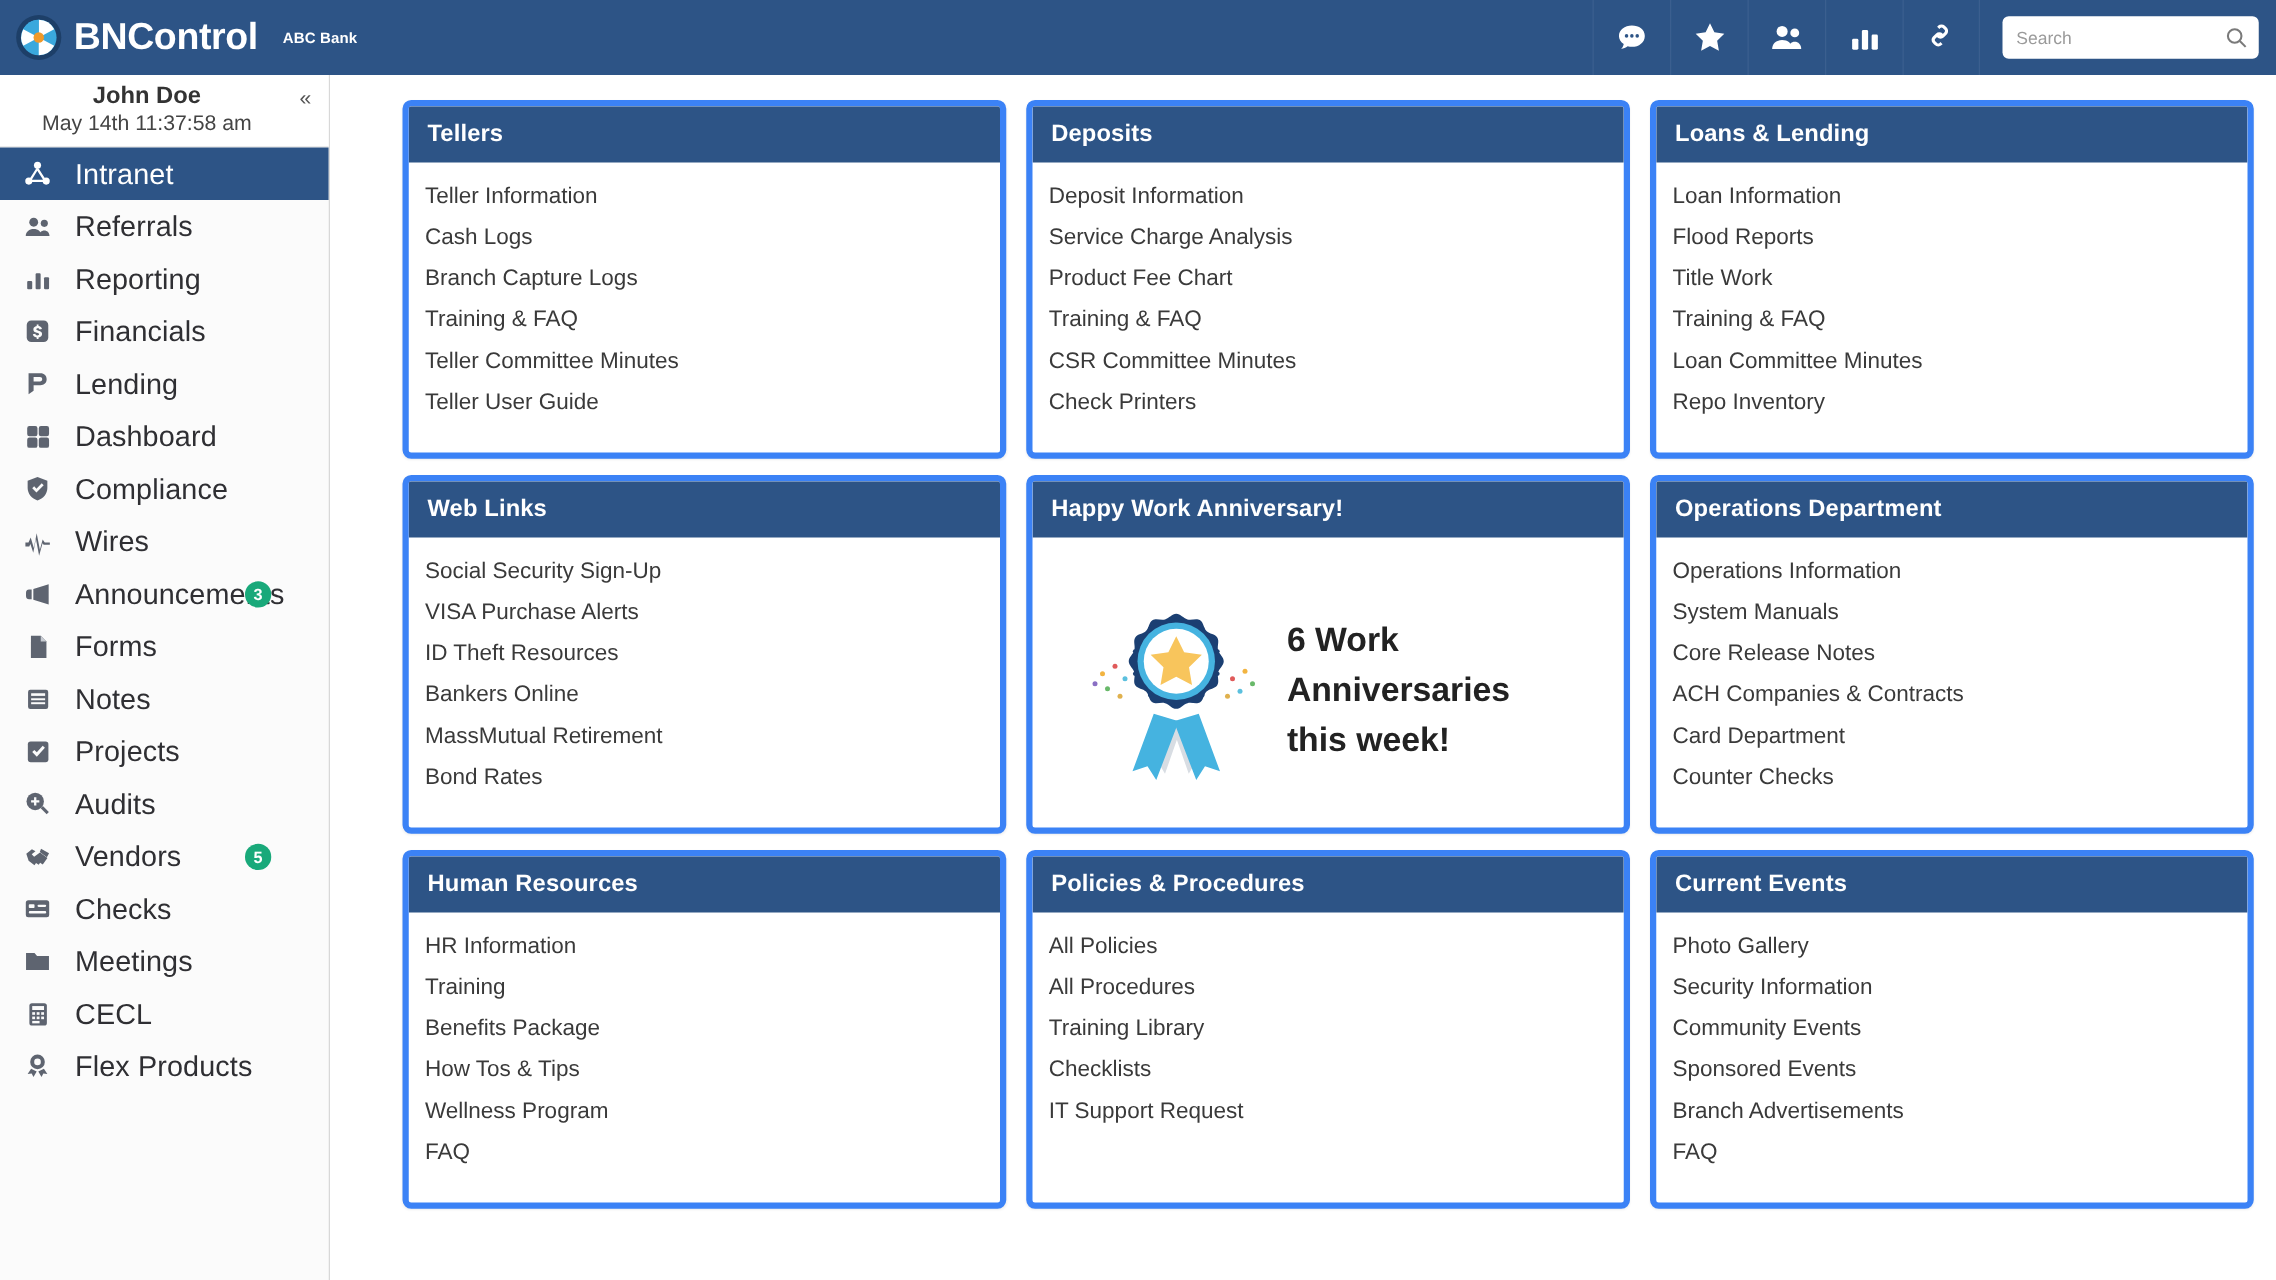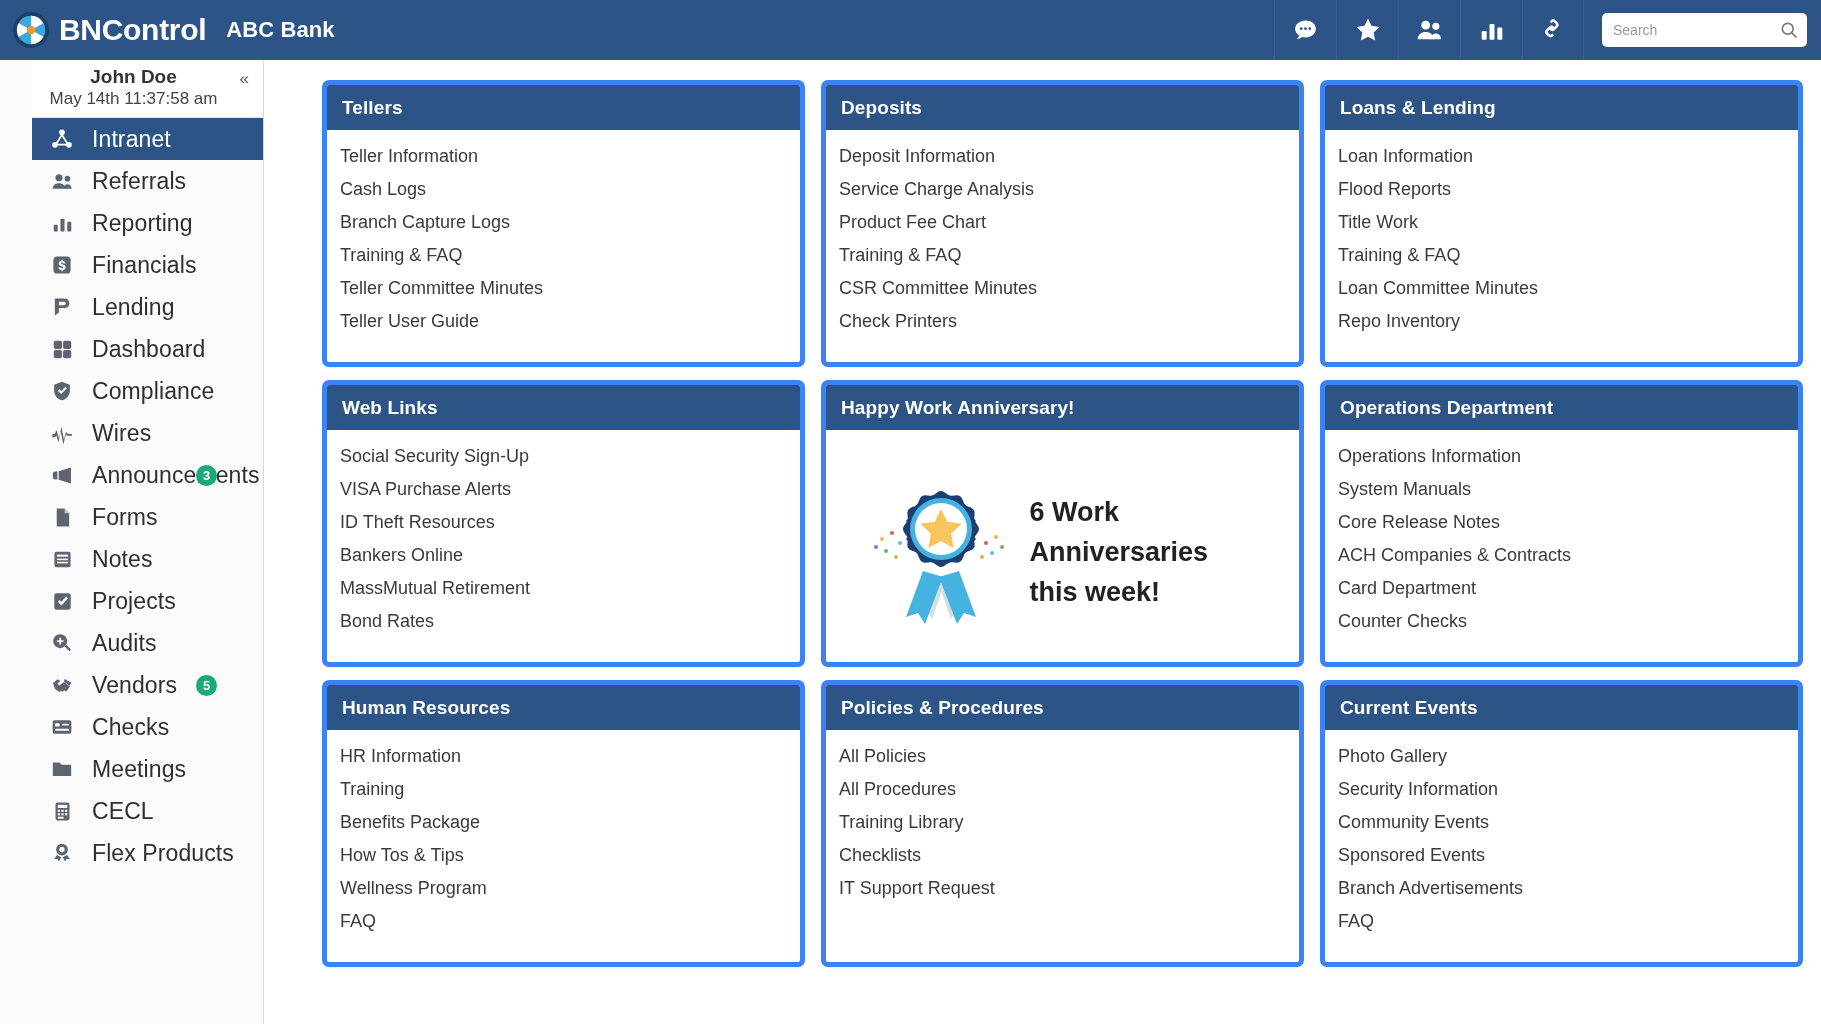--- a/index.html
+++ b/index.html
@@ -18,21 +18,21 @@
     background: #2d5486;
     display: flex; align-items: center;
   }
   .brand { display: flex; align-items: center; padding-left: 12px; }
   .logo-mark { width: 38px; height: 38px; flex: 0 0 38px; }
   .brand-name {
     color: #ffffff; font-size: 30px; font-weight: 600;
     letter-spacing: -0.3px; margin-left: 9px;
   }
   .tenant-name {
-    color: #ffffff; font-size: 22px; font-weight: 700;
+    color: #ffffff; font-size: 12px; font-weight: 700;
     margin-left: 20px; letter-spacing: .1px;
   }
   .topbar-spacer { flex: 1 1 auto; }
   .topicons { display: flex; align-items: stretch; height: 60px; }
   .topicon {
     width: 62px; height: 60px;
     display: flex; align-items: center; justify-content: center;
     border-left: 1px solid #3b5f8f;
     cursor: pointer;
   }
@@ -53,21 +53,20 @@
     width: 20px; height: 20px; cursor: pointer;
   }
 
   
   .sidebar {
     position: absolute; top: 60px; left: 0;
     width: 264px; height: 964px;
     background: #fbfbfb;
     border-right: 1px solid #d8d8d8;
     overflow: hidden;
-    padding-left: 32px;
   }
   .user-block {
     height: 58px; background: #ffffff;
     border-bottom: 1px solid #e3e3e3;
     position: relative; padding-top: 6px;
   }
   .user-name {
     text-align: center; font-size: 19px; color: #333;
     font-weight: 600; line-height: 22px; padding-right: 28px;
   }

